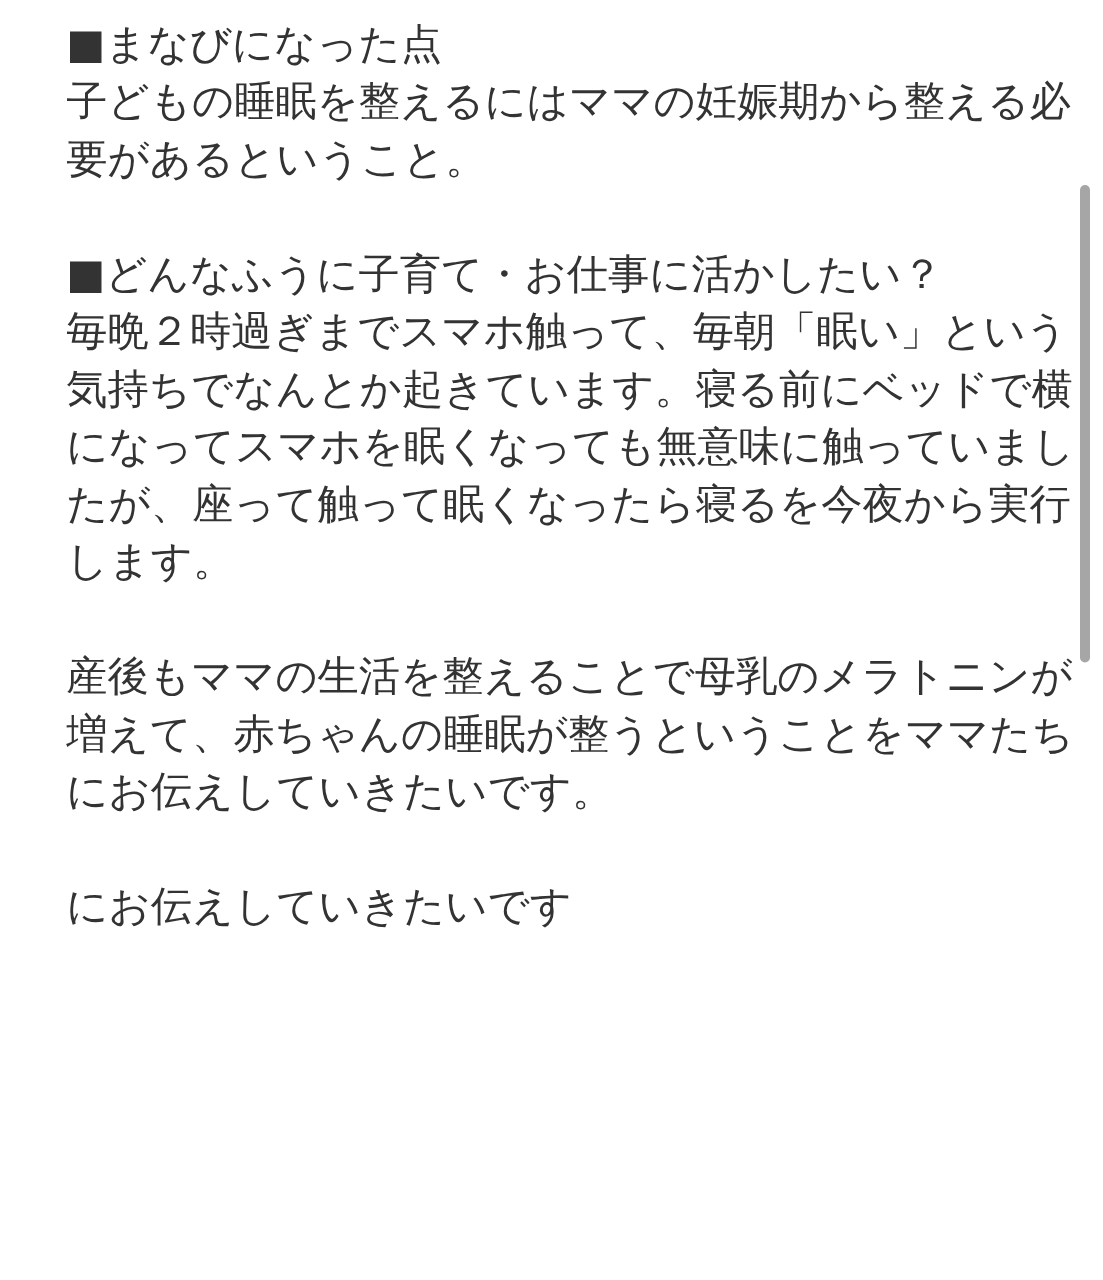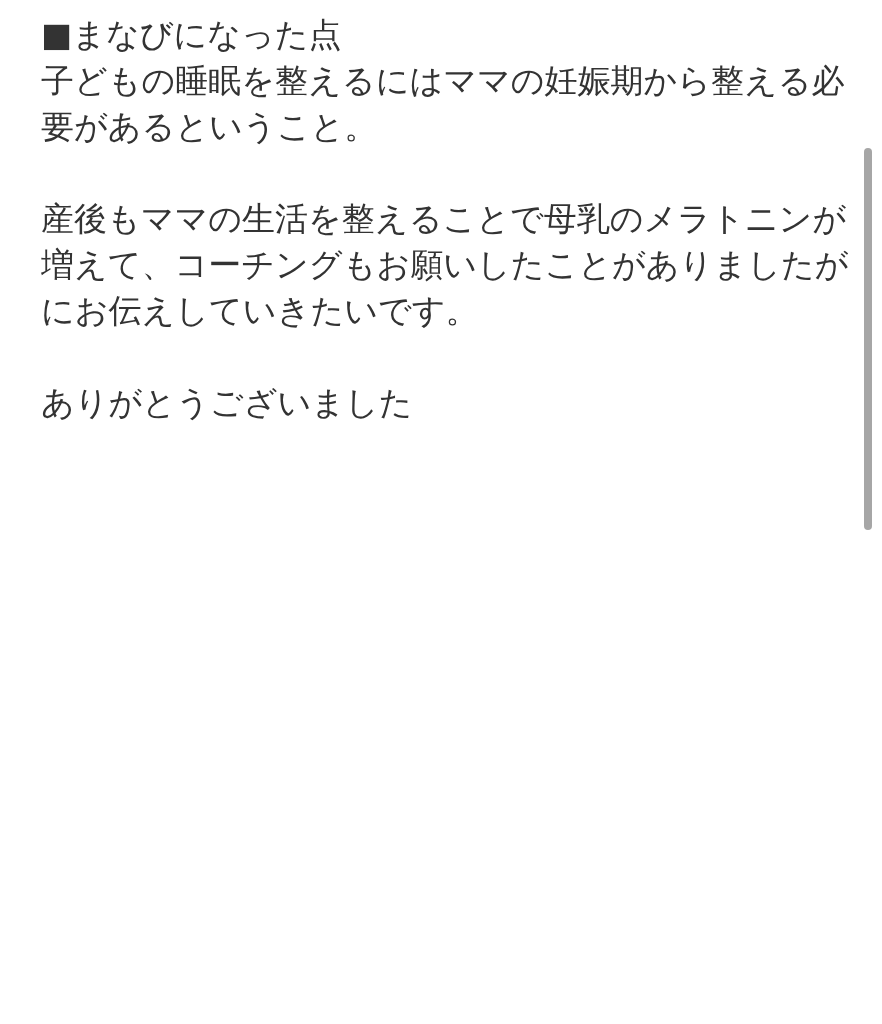--- a/index.html
+++ b/index.html
@@ -19,21 +19,21 @@
     top: 12px;
     left: 37px;
     width: 845px;
     color: #333333;
     font-size: 33px;
     line-height: 46px;
     letter-spacing: 0;
   }
   .section {
     white-space: pre-line;
-    margin: 0 0 46px 4px;
+    margin: 0 0 46px 16px;
   }
   .section:last-child {
     margin-bottom: 0;
   }
   .scrollbar-thumb {
     position: absolute;
     left: 864px;
     top: 148px;
     width: 8px;
     height: 382px;
@@ -41,19 +41,25 @@
     background: #a6a6a6;
   }
 </style>
 </head>
 <body>
 
 <div class="content">
   <div class="section">■まなびになった点
 子どもの睡眠を整えるにはママの妊娠期から整える必
 要があるということ。</div>
+  <div class="section">■どんなふうに子育て・お仕事に活かしたい？
+毎晩２時過ぎまでスマホ触って、毎朝「眠い」という
+気持ちでなんとか起きています。寝る前にベッドで横
+になってスマホを眠くなっても無意味に触っていまし
+たが、座って触って眠くなったら寝るを今夜から実行
+します。</div>
   <div class="section">産後もママの生活を整えることで母乳のメラトニンが
-増えて、コーチングもお願いしたことがありましたが
+増えて、赤ちゃんの睡眠が整うということをママたち
 にお伝えしていきたいです。</div>
-  <div class="section">ありがとうございました</div>
+  <div class="section">にお伝えしていきたいです</div>
 </div>
 
 <div class="scrollbar-thumb"></div>
 
 </body></html>

